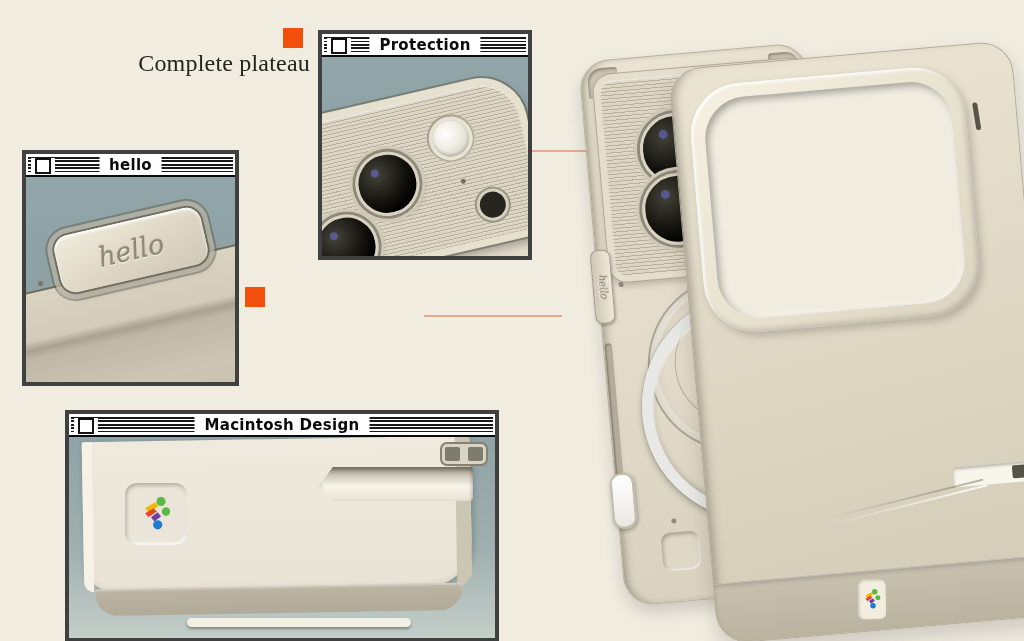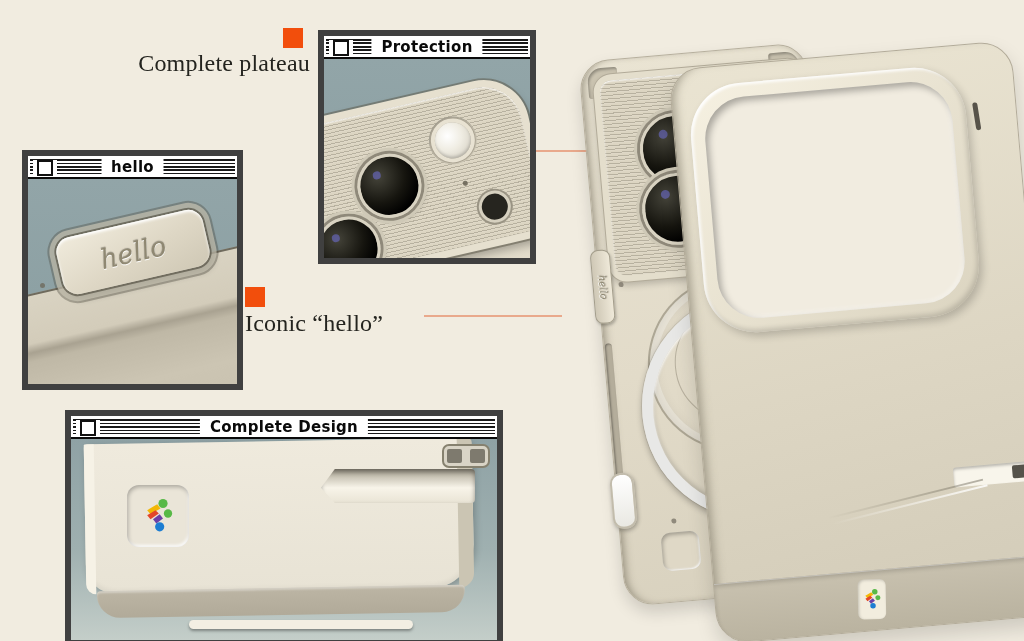--- a/index.html
+++ b/index.html
@@ -1,19 +1,19 @@
 <!DOCTYPE html>
 <html><head>
 <meta charset="utf-8">
 <style>
   html,body{margin:0;padding:0;background:#d8d4c8;}
   .stage{position:relative;width:1024px;height:641px;overflow:hidden;background:#F1ECE0;font-family:"Liberation Serif",serif;}
 
   
-  .mac-window{position:absolute;background:#a21caf;border:6px solid #404040;z-index:7;box-sizing:content-box;}
+  .mac-window{position:absolute;background:#a21caf;border:4px solid #404040;z-index:7;box-sizing:content-box;}
   .titlebar{position:relative;height:21px;background:#fff;border-bottom:2px solid #0a0a0a;}
   .tlines{position:absolute;left:2px;right:2px;top:3px;bottom:3px;
           background:repeating-linear-gradient(to bottom,#191919 0 1.7px,#fff 1.7px 3.5px);}
   .closebox{position:absolute;left:9px;top:4px;width:12px;height:12px;background:#fff;border:2px solid #111;
             box-shadow:-4px 0 0 #fff,4px 0 0 #fff;z-index:2;}
   .wtitle{position:absolute;left:50%;top:50%;transform:translate(-50%,-50%);background:#fff;padding:0 10px;
           font-family:"DejaVu Sans",sans-serif;font-weight:bold;font-size:15px;letter-spacing:.3px;color:#0a0a0a;
           white-space:nowrap;z-index:1;}
   .wcontent{position:relative;overflow:hidden;background:linear-gradient(180deg,#92A5A8 0%,#8CA0A3 70%,#A3B2B1 100%);}
 
@@ -136,21 +136,20 @@
   <div class="leader" style="left:528px;top:150px;width:88px;"></div>
   <div class="leader" style="left:424px;top:315px;width:138px;"></div>
 
   <div class="marker" style="left:283px;top:28px;"></div>
   <div class="ann" style="left:100px;top:50px;width:210px;text-align:right;">
     <div>Complete plateau</div>
   </div>
 
   <div class="marker" style="left:245px;top:287px;"></div>
   <div class="ann" style="left:245px;top:310px;width:200px;text-align:left;">
-    <div>Iconic “hello”</div>
   </div>
 
   <div class="phone">
     <div class="corner" style="left:7px;top:7px;border-radius:14px 3px 10px 3px;"></div>
     <div class="corner" style="right:7px;top:7px;border-radius:3px 14px 3px 10px;"></div>
 
     <div class="plateau ribs">
       <div class="lens" style="left:35px;top:38px;width:66px;height:66px;"></div>
       <div class="lens" style="left:84px;top:53px;width:66px;height:66px;"></div>
       <div class="lens" style="left:32px;top:98px;width:66px;height:66px;"></div>
@@ -235,21 +234,21 @@
       <div class="h-button">
         <span class="script" style="font-size:27px;">hello</span>
       </div>
     </div>
   </div>
 
   <div class="mac-window" style="left:65px;top:410px;width:426px;">
     <div class="titlebar">
       <div class="tlines"></div>
       <div class="closebox"></div>
-      <div class="wtitle">Complete Design</div>
+      <div class="wtitle">Macintosh Design</div>
     </div>
     <div class="wcontent" style="width:426px;height:201px;background:linear-gradient(180deg,#8FA2A5 0%,#9FB0B0 55%,#C4CEC9 100%);">
       <div class="m-panel"></div>
       <div class="m-recess"></div>
       <div class="m-switch">
           <i></i>
           <i></i>
         </div>
       <div class="m-logosq">
         <svg width="30" height="38" viewBox="0 0 36 44">

